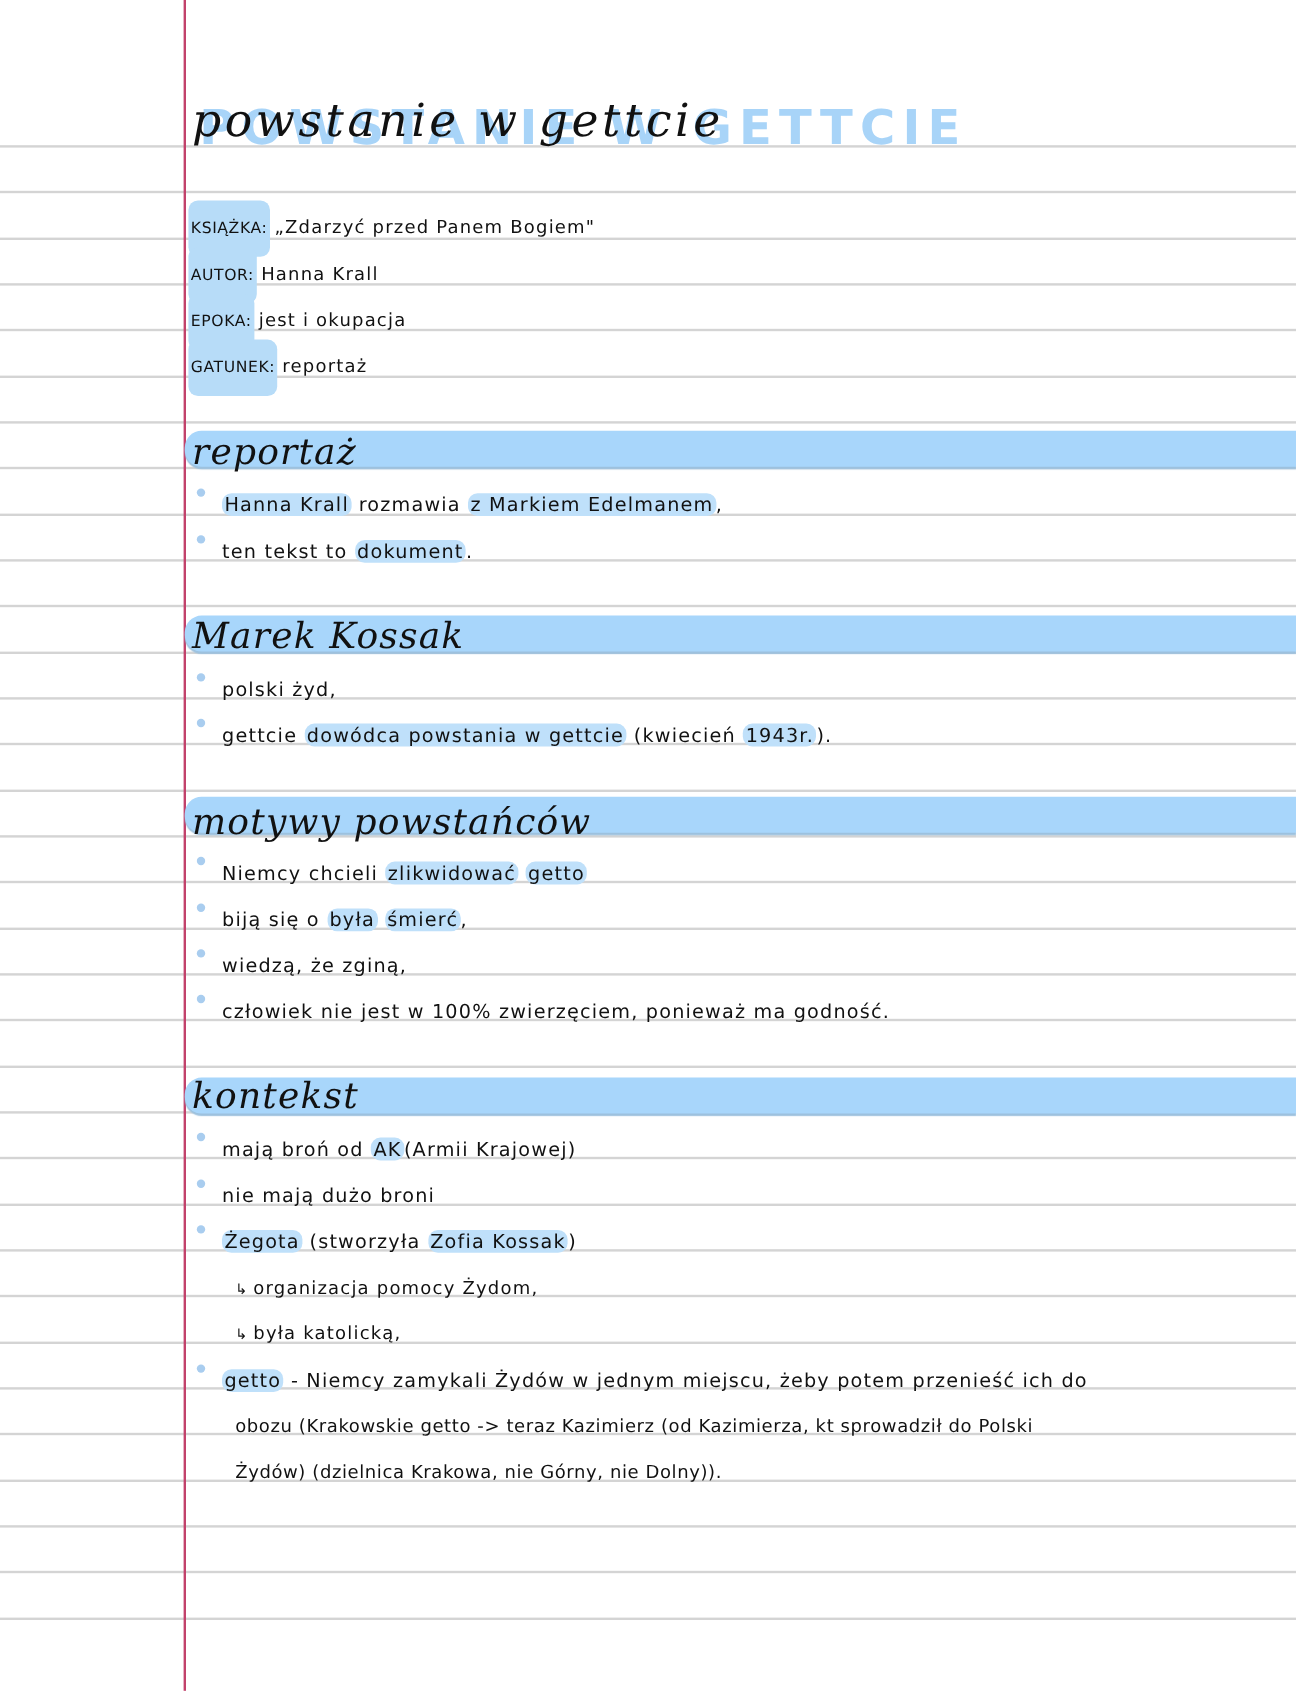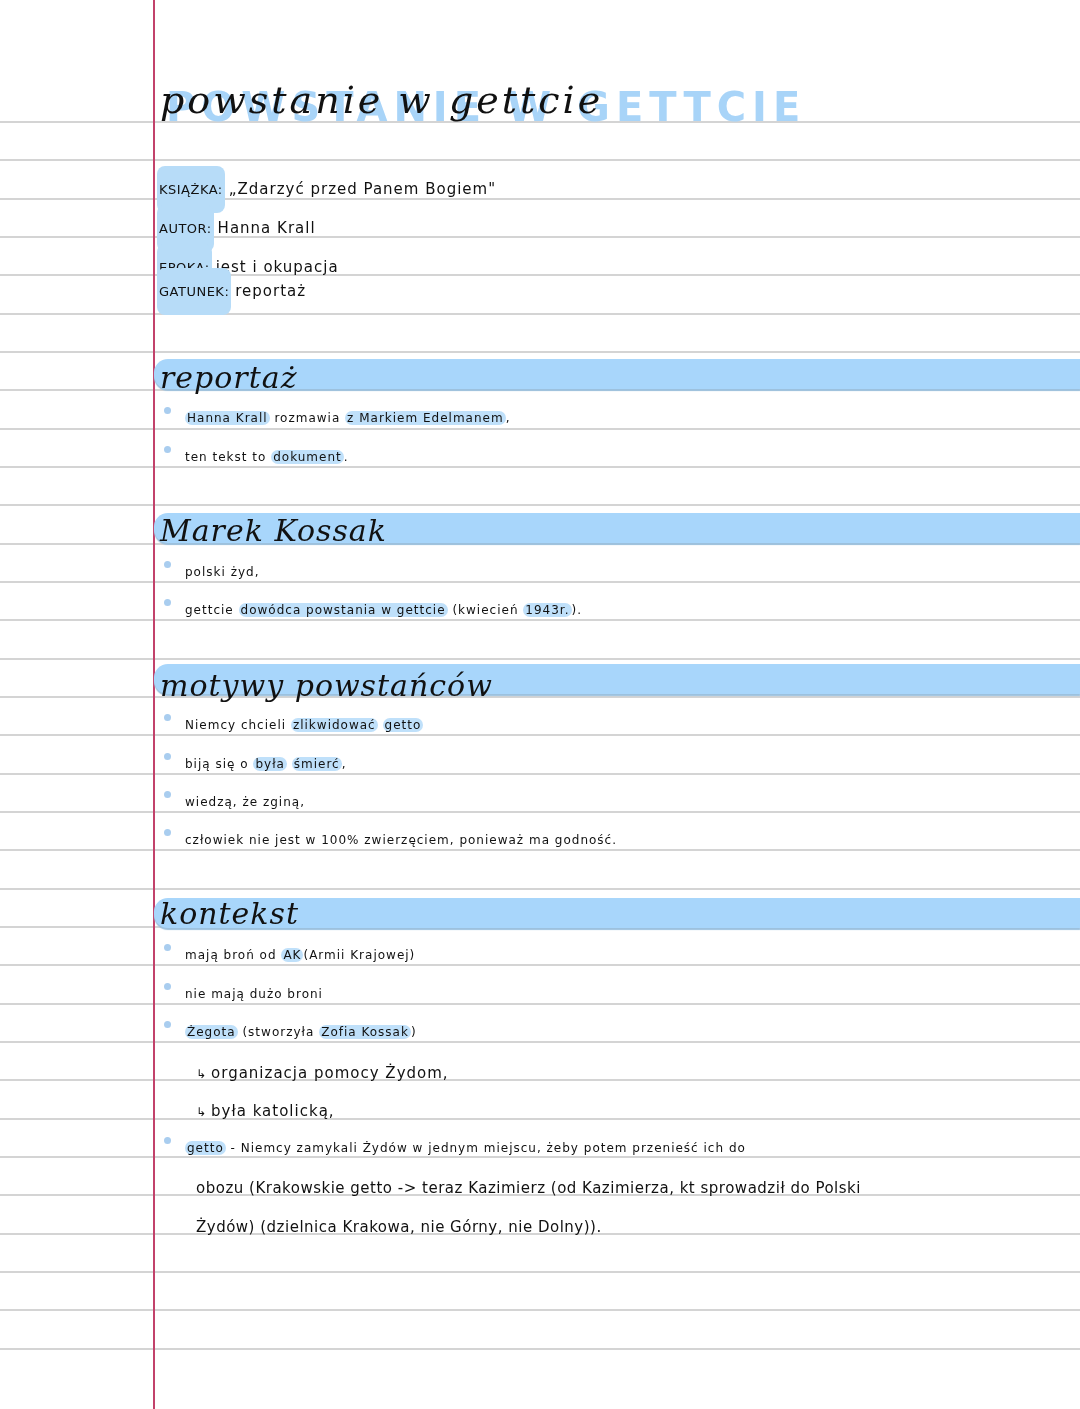--- a/index.html
+++ b/index.html
@@ -26,21 +26,21 @@
   }
   .meta-val { margin-left: 4px; letter-spacing: 1px; }
   .band {
     position: absolute; left: 154px; width: 926px; height: 30px; background: #a8d6fb;
     border-radius: 14px 0 0 14px; box-shadow: 0 2px 1px #9cc1de;
   }
   .section-title {
     position: absolute; left: 160px; font-family: "DejaVu Serif", serif; font-style: italic;
     font-size: 30px; color: #111; white-space: nowrap; letter-spacing: 1px;
   }
-  .bullet-row { position: absolute; left: 164px; font-size: 12px; white-space: nowrap; letter-spacing: 1px; }
+  .bullet-row { position: absolute; left: 164px; font-size: 16px; white-space: nowrap; letter-spacing: 1px; }
   .dot {
     display: inline-block; width: 7px; height: 7px; border-radius: 50%; background: #a9cdef;
     vertical-align: top; margin-right: 14px; margin-top: -4px;
   }
   .hl { background: #bfe0fa; border-radius: 8px; padding: 0 2px; }
   .sub-row { position: absolute; left: 196px; font-size: 15px; white-space: nowrap; letter-spacing: 1px; }
   .cont-row { position: absolute; left: 196px; font-size: 15px; white-space: nowrap; letter-spacing: 0.5px; }
   .arrow { font-size: 12px; margin-right: 4px; }
 </style>
 </head>
@@ -91,21 +91,21 @@
 
 <div class="meta-row" style="top:180px">
   <span class="meta-key">KSIĄŻKA:</span><span class="meta-val">„Zdarzyć przed Panem Bogiem"</span>
 </div>
 <div class="meta-row" style="top:219px">
   <span class="meta-key">AUTOR:</span><span class="meta-val">Hanna Krall</span>
 </div>
 <div class="meta-row" style="top:258px">
   <span class="meta-key">EPOKA:</span><span class="meta-val">jest i okupacja</span>
 </div>
-<div class="meta-row" style="top:282px">
+<div class="meta-row" style="top:296px">
   <span class="meta-key">GATUNEK:</span><span class="meta-val">reportaż</span>
 </div>
 
 <div class="band" style="top:359px"></div>
 <div class="section-title" style="top:360px">reportaż</div>
 <div class="bullet-row" style="top:411px">
   <span class="dot"></span><span class="hl">Hanna Krall</span><span> rozmawia </span><span class="hl">z Markiem Edelmanem</span><span>,</span>
 </div>
 <div class="bullet-row" style="top:450px">
   <span class="dot"></span><span>ten tekst to </span><span class="hl">dokument</span><span>.</span>

